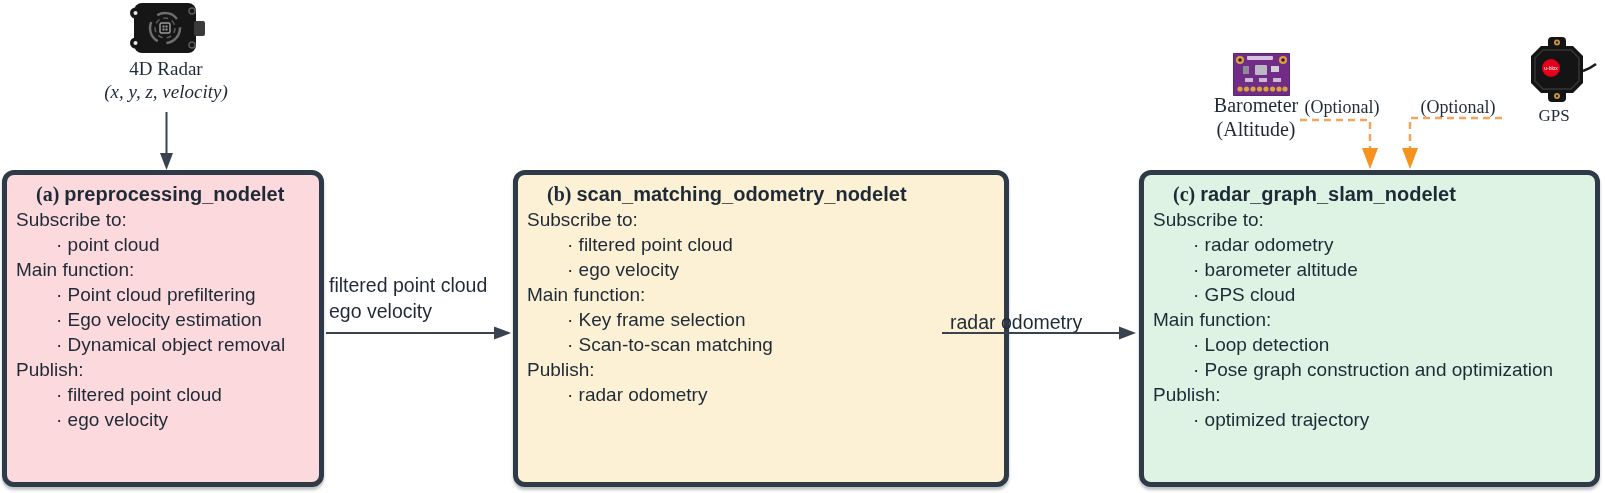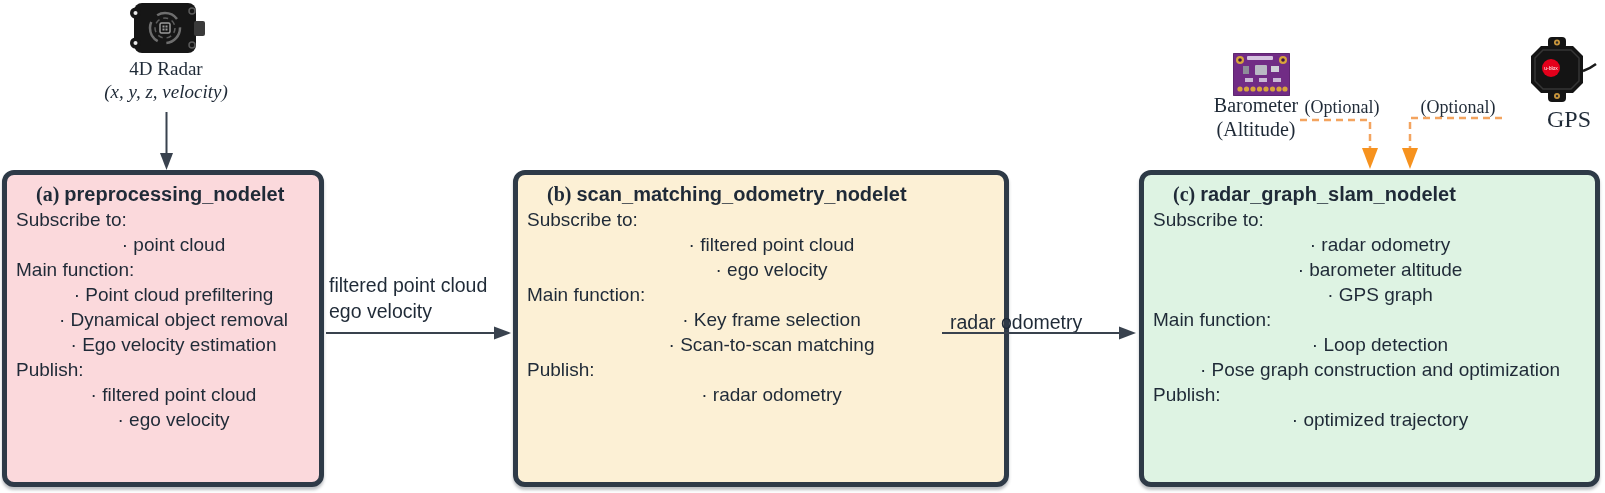--- a/index.html
+++ b/index.html
@@ -24,31 +24,31 @@
     padding:6px 8px 0 9px;
     box-shadow:0 3px 3px rgba(40,50,60,.30);
   }
   .box-a{left:2px;top:170px;width:322px;height:317px;background:var(--box-a-fill);}
   .box-b{left:513px;top:170px;width:496px;height:317px;background:var(--box-b-fill);}
   .box-c{left:1139px;top:170px;width:461px;height:317px;background:var(--box-c-fill);}
   .node-title{font-size:20px;font-weight:bold;margin:2px 0 1px 20px;white-space:nowrap;}
   .node-title .prefix{font-family:"Liberation Serif",serif;margin-right:5px;}
   .line{font-size:19px;line-height:25px;white-space:nowrap;}
   .lvl1{}
-  .lvl2{margin-left:20px;text-align:center;}
+  .lvl2{margin-left:40px;}
   
   .edge-label{position:absolute;font-size:19.5px;line-height:26px;white-space:nowrap;}
   .edge-label-ab{left:329px;top:272px;}
   .edge-label-bc{left:950px;top:309px;}
   
   .sensor-label{position:absolute;text-align:center;font-family:"Liberation Serif",serif;color:var(--text-color);}
   .radar-label{left:63px;top:57px;width:206px;font-size:19px;line-height:23px;}
   .radar-label .sub{font-style:italic;}
   .baro-label{left:1176px;top:93px;width:160px;font-size:20px;line-height:24px;}
-  .gps-label{left:1517px;top:106px;width:74px;font-size:24px;text-align:right;}
+  .gps-label{left:1517px;top:106px;width:74px;font-size:17px;}
   .optional-tag{position:absolute;font-family:"Liberation Serif",serif;font-size:18px;width:78px;text-align:center;}
   .optional-1{left:1303px;top:97px;}
   .optional-2{left:1419px;top:97px;}
   
   .icon{position:absolute;}
   .radar-icon{left:128px;top:2px;}
   .baro-icon{left:1233px;top:53px;}
   .gps-icon{left:1521px;top:36px;}
   
   #arrows{position:absolute;left:0;top:0;width:1605px;height:493px;pointer-events:none;}
@@ -139,22 +139,22 @@
   <div class="optional-tag optional-2">(Optional)</div>
 
   <div class="node box-a">
     <div class="node-title">
       <span class="prefix">(a)</span><span>preprocessing_nodelet</span>
     </div>
     <div class="line lvl1">Subscribe to:</div>
     <div class="line lvl2">· point cloud</div>
     <div class="line lvl1">Main function:</div>
     <div class="line lvl2">· Point cloud prefiltering</div>
+    <div class="line lvl2">· Ego velocity estimation</div>
     <div class="line lvl2">· Dynamical object removal</div>
-    <div class="line lvl2">· Ego velocity estimation</div>
     <div class="line lvl1">Publish:</div>
     <div class="line lvl2">· filtered point cloud</div>
     <div class="line lvl2">· ego velocity</div>
   </div>
 
   <div class="node box-b">
     <div class="node-title">
       <span class="prefix">(b)</span><span>scan_matching_odometry_nodelet</span>
     </div>
     <div class="line lvl1">Subscribe to:</div>
@@ -167,21 +167,21 @@
     <div class="line lvl2">· radar odometry</div>
   </div>
 
   <div class="node box-c">
     <div class="node-title">
       <span class="prefix">(c)</span><span>radar_graph_slam_nodelet</span>
     </div>
     <div class="line lvl1">Subscribe to:</div>
     <div class="line lvl2">· radar odometry</div>
     <div class="line lvl2">· barometer altitude</div>
-    <div class="line lvl2">· GPS graph</div>
+    <div class="line lvl2">· GPS cloud</div>
     <div class="line lvl1">Main function:</div>
     <div class="line lvl2">· Loop detection</div>
     <div class="line lvl2">· Pose graph construction and optimization</div>
     <div class="line lvl1">Publish:</div>
     <div class="line lvl2">· optimized trajectory</div>
   </div>
 
   <div class="edge-label edge-label-ab">
     <div>filtered point cloud</div>
     <div>ego velocity</div>

